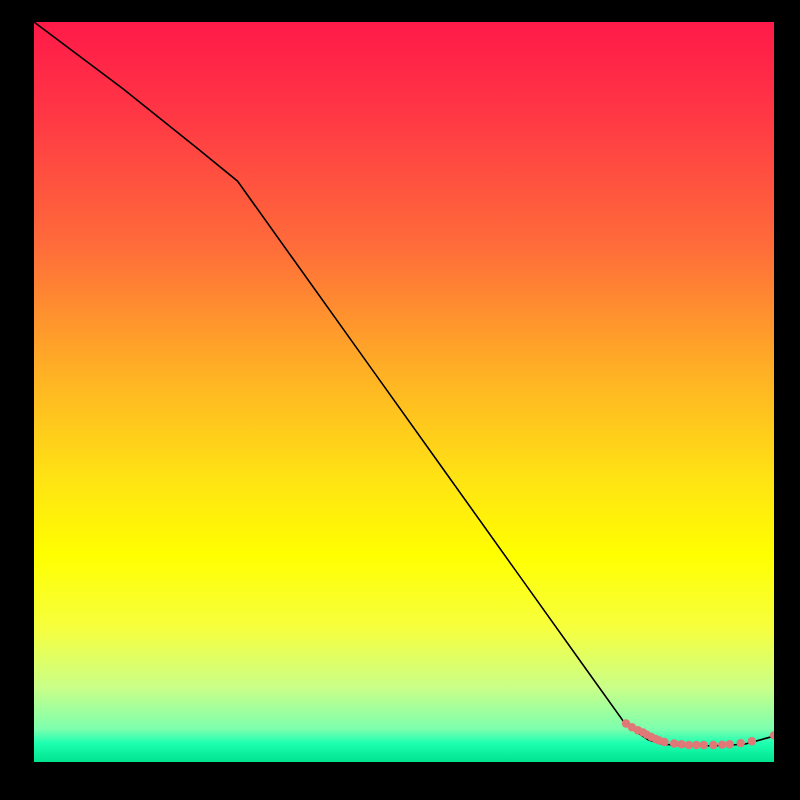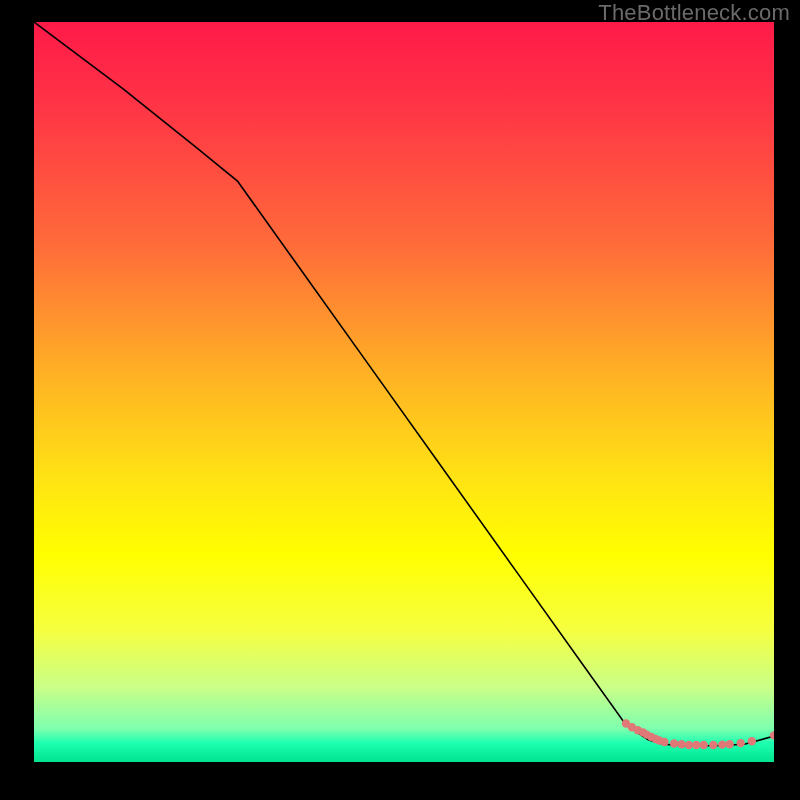--- a/index.html
+++ b/index.html
@@ -32,21 +32,20 @@
     font-weight: 500;
     letter-spacing: 0.2px;
     user-select: none;
   }
   svg { display: block; }
 </style>
 </head>
 <body>
 
 <div class="stage">
-  <div class="watermark">TheBottleneck.com</div>
 
   <div class="plot-area">
     <svg id="chart-svg" width="740" height="740" viewBox="0 0 740 740" preserveAspectRatio="none">
       <defs>
         <linearGradient id="bg-grad" x1="0" y1="0" x2="0" y2="1">
             <stop offset="0.00%" stop-color="#ff1a49"></stop>
             <stop offset="12.00%" stop-color="#ff3645"></stop>
             <stop offset="30.00%" stop-color="#ff6b3a"></stop>
             <stop offset="48.00%" stop-color="#ffb324"></stop>
             <stop offset="62.00%" stop-color="#ffe413"></stop>

